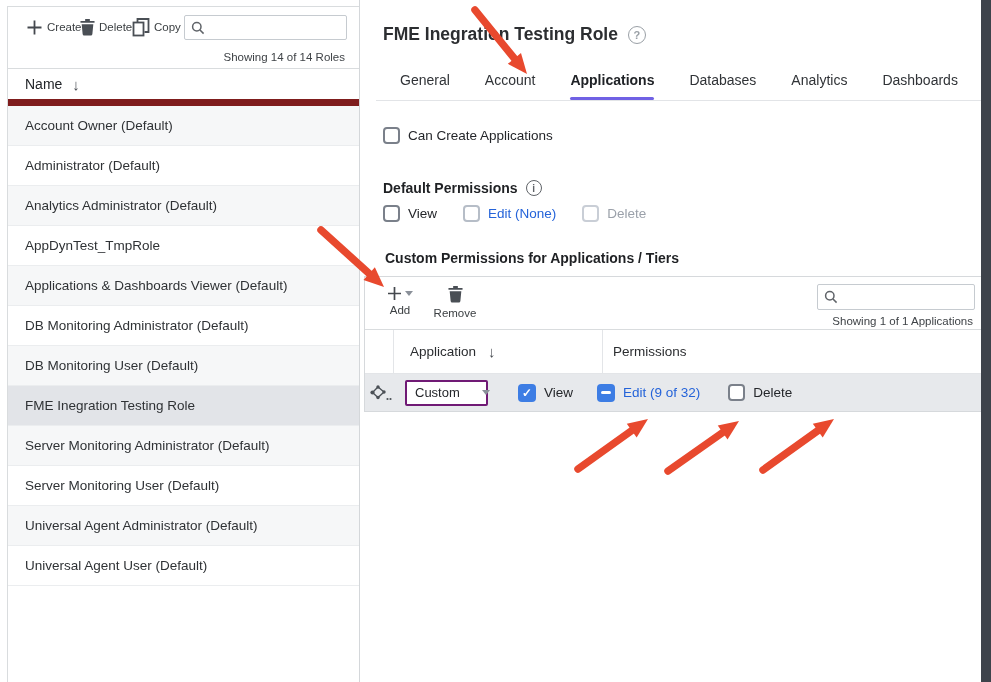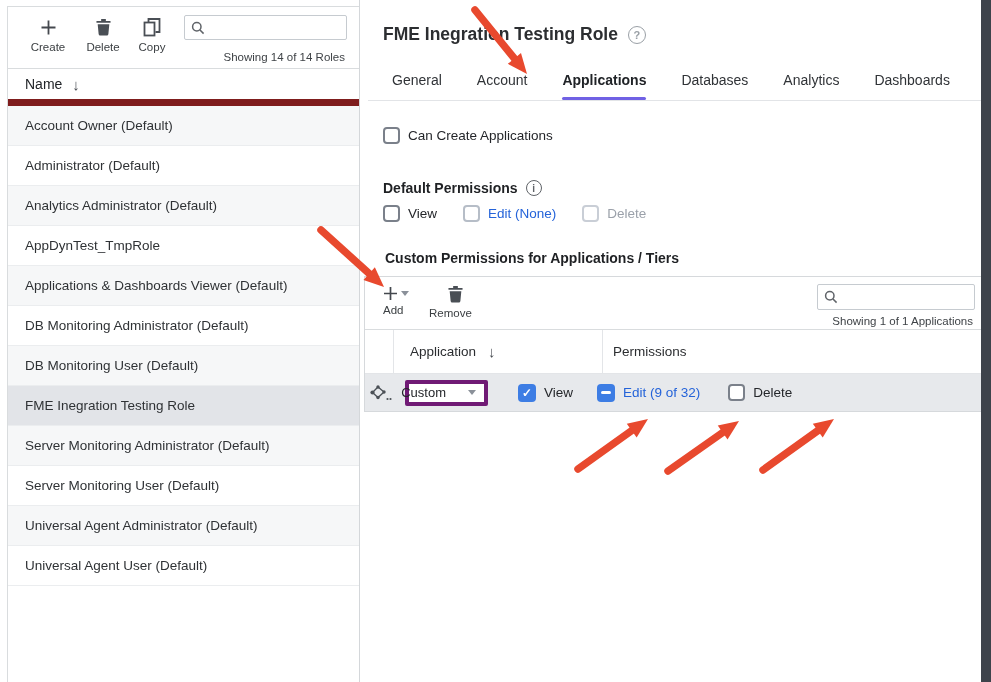--- a/index.html
+++ b/index.html
@@ -4,21 +4,21 @@
 <style>
   * { margin:0; padding:0; box-sizing:border-box; }
   html,body { width:991px; height:682px; }
   body { font-family:"Liberation Sans", sans-serif; background:#fff; overflow:hidden; }
   .screen { position:relative; width:991px; height:682px; background:#fff; overflow:hidden; }
 
   
   .left-panel { position:absolute; left:0; top:0; width:360px; height:682px; background:#fff; border-right:1px solid #d4d7da; }
   .left-inner { position:absolute; left:7px; top:6px; right:0; bottom:0; border-left:1px solid #d9dcde; border-top:1px solid #d9dcde; }
   .lp-toolbar { position:relative; height:62px; border-bottom:1px solid #d9dcde; }
-  .tool-btn { position:absolute; top:10px; display:flex; flex-direction:column; align-items:center; gap:4px; cursor:pointer; }
+  .tool-btn { position:absolute; top:10px; display:flex; flex-direction:row; align-items:center; gap:4px; cursor:pointer; }
   .tool-btn .tb-label { font-size:11.5px; color:#3c4043; }
   .tb-icon { height:20px; display:flex; align-items:center; justify-content:center; }
   .btn-create { left:18px; width:44px; }
   .btn-delete { left:72px; width:46px; }
   .btn-copy  { left:124px; width:40px; }
   .search-wrap { position:absolute; left:176px; top:8px; width:163px; height:25px; border:1px solid #c6cbd0; border-radius:2px; background:#fff; display:flex; align-items:center; padding:0 6px; }
   .search-wrap input { border:none; outline:none; flex:1; font-size:12px; min-width:0; font-family:"Liberation Sans",sans-serif; }
   .lp-showing { position:absolute; right:14px; top:44px; font-size:11.5px; color:#3f4347; }
   .lp-header { position:relative; height:37px; border-bottom:7px solid #7f1d1d; display:flex; align-items:center; padding-left:17px; gap:10px;text-align:center; }
   .lp-header .name-label { font-size:14px; color:#212428; font-weight:500; }
@@ -27,21 +27,21 @@
   .role-item { height:40px; display:flex; align-items:center; padding-left:17px; border-bottom:1px solid #ebedef; background:#fff; cursor:pointer; }
   .role-item:nth-of-type(odd) { background:#f6f7f8; }
   .role-item.selected { background:#e2e4e8; }
   .role-label { font-size:13.5px; color:#2f3235; }
 
   
   .right-panel { position:absolute; left:360px; top:0; width:626px; height:682px; background:#fff; overflow:hidden; }
   .page-title-row { position:absolute; left:23px; top:24px; display:flex; align-items:center; gap:10px; }
   .page-title { font-size:17.5px; font-weight:600; color:#2c2e31; }
   .help-icon { width:18px; height:18px; border:1.5px solid #9aa0a6; border-radius:50%; color:#9aa0a6; font-size:11px; font-weight:700; display:flex; align-items:center; justify-content:center; }
-  .tabbar { position:absolute; left:8px; right:0; top:62px; height:39px; border-bottom:1px solid #e2e4e7; overflow:hidden; }
+  .tabbar { position:absolute; left:16px; right:0; top:62px; height:39px; border-bottom:1px solid #e2e4e7; overflow:hidden; }
   .tabs { position:absolute; left:24px; bottom:0; display:flex; gap:35px; }
   .tab { font-size:14px; color:#303337; padding-bottom:12px; position:relative; white-space:nowrap; cursor:pointer; }
   .tab.active { font-weight:700; color:#202327; }
   .tab.active::after { content:""; position:absolute; left:0; right:0; bottom:0px; height:3px; background:#7061e4; border-radius:3px; }
 
   .cb { width:17px; height:17px; border:2px solid #7a808a; border-radius:4px; background:#fff; display:inline-flex; align-items:center; justify-content:center; flex:0 0 auto; cursor:pointer; }
   .cb.light { border-color:#b6bdc7; }
   .cb.disabled { border-color:#c9ced6; }
   .cb.checked, .cb.indeterminate { width:18px; height:18px; background:#3d7de4; border:none; }
   .cb.checked::after { content:"✓"; color:#fff; font-size:12px; font-weight:700; }
@@ -53,39 +53,39 @@
 
   .create-cbs { position:absolute; left:23px; top:127px; display:flex; gap:25px; }
   .dp-title-row { position:absolute; left:23px; top:180px; display:flex; align-items:center; gap:8px; }
   .section-title { font-size:14px; font-weight:700; color:#1f2124; }
   .info-icon { width:16px; height:16px; border:1.5px solid #5f6368; border-radius:50%; color:#5f6368; font-size:10px; font-weight:700; display:flex; align-items:center; justify-content:center; font-style:normal; }
   .dp-items { position:absolute; left:23px; top:205px; display:flex; gap:26px; }
   .cp-title { position:absolute; left:25px; top:249px; }
 
   .cp-box { position:absolute; left:4px; right:2px; top:276px; height:136px; border:1px solid #d6d9dc; }
   .cp-toolbar { position:relative; height:53px; border-bottom:1px solid #d9dcde; }
-  .cp-tool-btn { position:absolute; top:7px; display:flex; flex-direction:column; gap:3px; cursor:pointer; }
+  .cp-tool-btn { position:absolute; top:7px; display:flex; flex-direction:column; align-items:center; gap:3px; cursor:pointer; }
   .cp-tool-btn .tb-label { font-size:11.5px; color:#3c4043; }
   .btn-add { left:18px; width:34px; }
   .btn-remove { left:64px; width:52px; }
   .plus-caret { display:flex; align-items:flex-start; gap:3px; }
   .caret-down { width:0; height:0; border-left:4px solid transparent; border-right:4px solid transparent; border-top:5px solid #8a9099; margin-top:7px; }
   .search-wrap.sm { left:auto; right:8px; top:7px; width:158px; height:26px; }
   .cp-showing { position:absolute; right:10px; top:38px; font-size:11.5px; color:#3f4347; }
 
   .cp-thead { height:44px; border-bottom:1px solid #e3e5e8; display:flex; align-items:center; background:#fff; }
   .th-icon-col { width:29px; height:100%; border-right:1px solid #e3e5e8; }
   .th-app-col { width:209px; height:100%; border-right:1px solid #e3e5e8; display:flex; align-items:center; padding-left:16px; gap:12px; }
   .th-perm-col { flex:1; height:100%; display:flex; align-items:center; padding-left:10px; }
   .th-label { font-size:13.5px; color:#2b2d30; }
   .cp-row { height:37px; background:#e7e9ec; display:flex; align-items:center; }
   .row-icon-cell { width:29px; display:flex; justify-content:center; }
   .row-app-cell { width:209px; padding-left:16px; font-size:13px; color:#24262a; }
   .row-perm-cell { flex:1; display:flex; align-items:center; }
-  .dropdown { margin-left:11px; width:83px; height:26px; background:#fff; border:4px solid #701a75; border-radius:2px; display:flex; align-items:center; justify-content:flex-end; padding:0 8px; cursor:pointer;gap:22px; }
+  .dropdown { margin-left:11px; width:83px; height:26px; background:#fff; border:2px solid #701a75; border-radius:2px; display:flex; align-items:center; justify-content:flex-start; padding:0 8px; cursor:pointer;gap:22px; }
   .dropdown .dd-value { font-size:13px; color:#24262a; }
   .row-perm-cell .perm-item:nth-of-type(1) { margin-left:30px; }
   .row-perm-cell .perm-item:nth-of-type(2) { margin-left:24px; }
   .row-perm-cell .perm-item:nth-of-type(3) { margin-left:28px; }
 
   .edge-strip { position:absolute; right:0; top:0; width:5px; height:682px; background:#3e434b; }
 
   .arrow-layer { position:absolute; left:0; top:0; width:991px; height:682px; pointer-events:none; z-index:50; }
 </style>
 </head>

